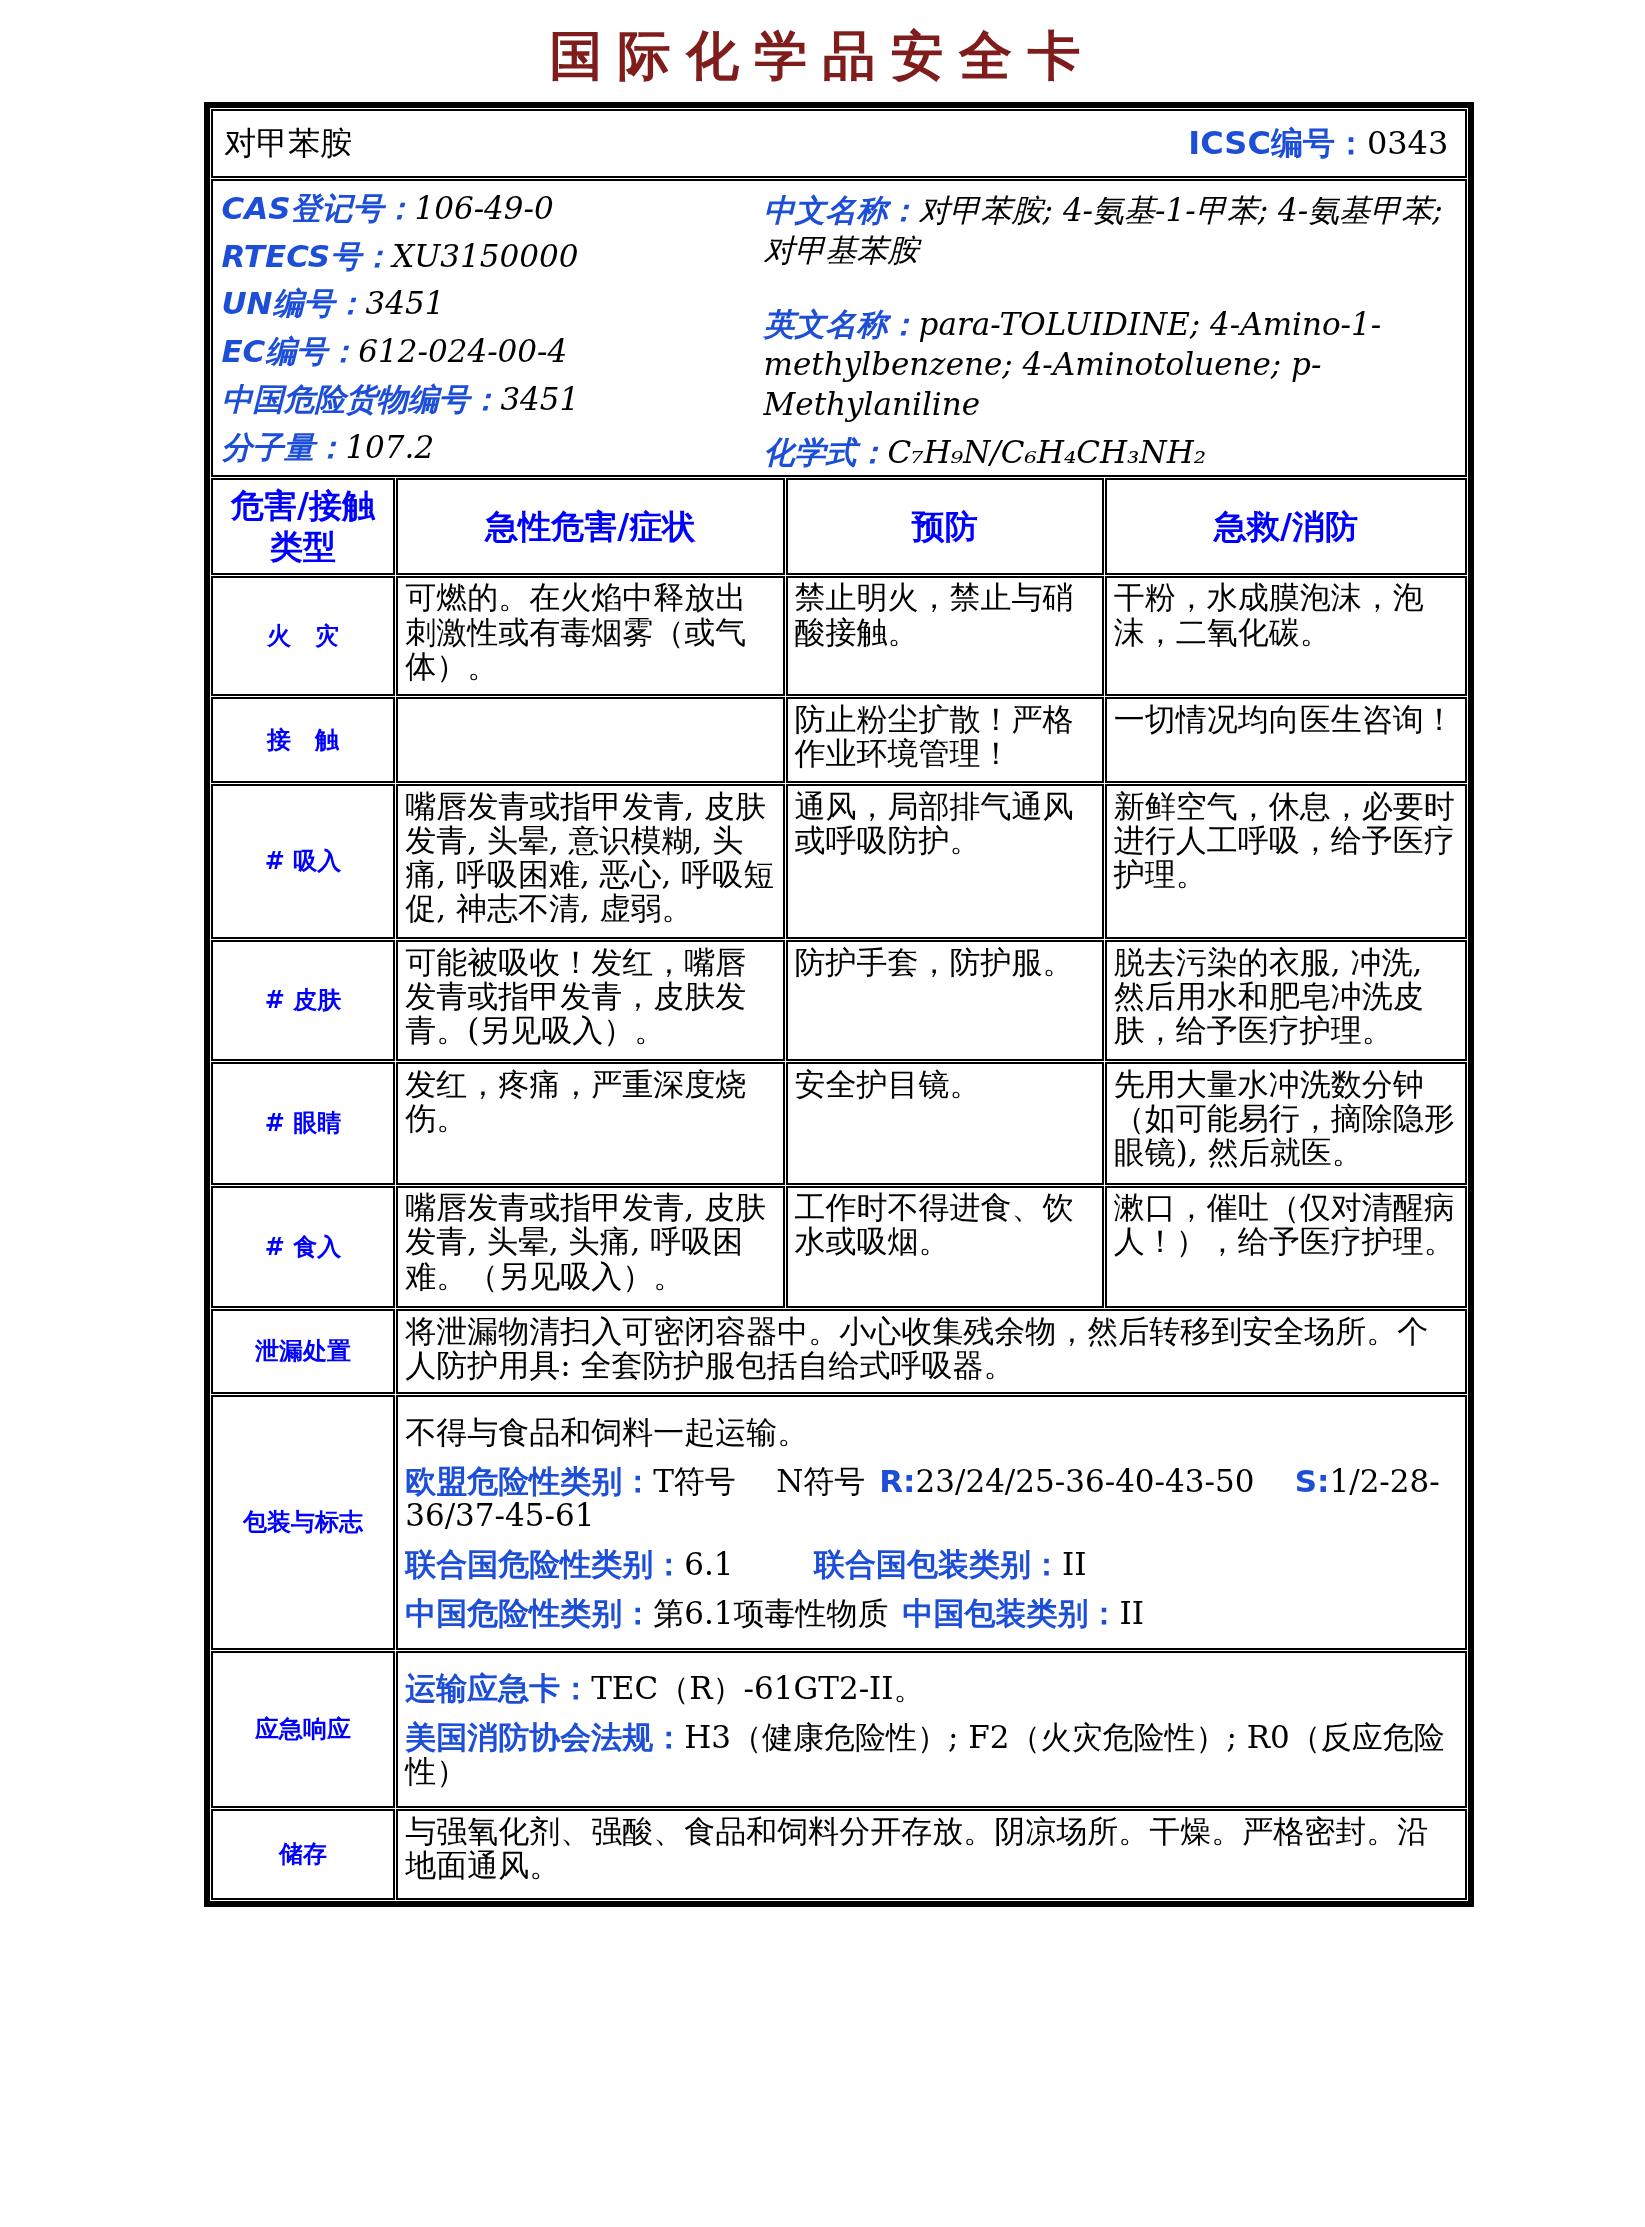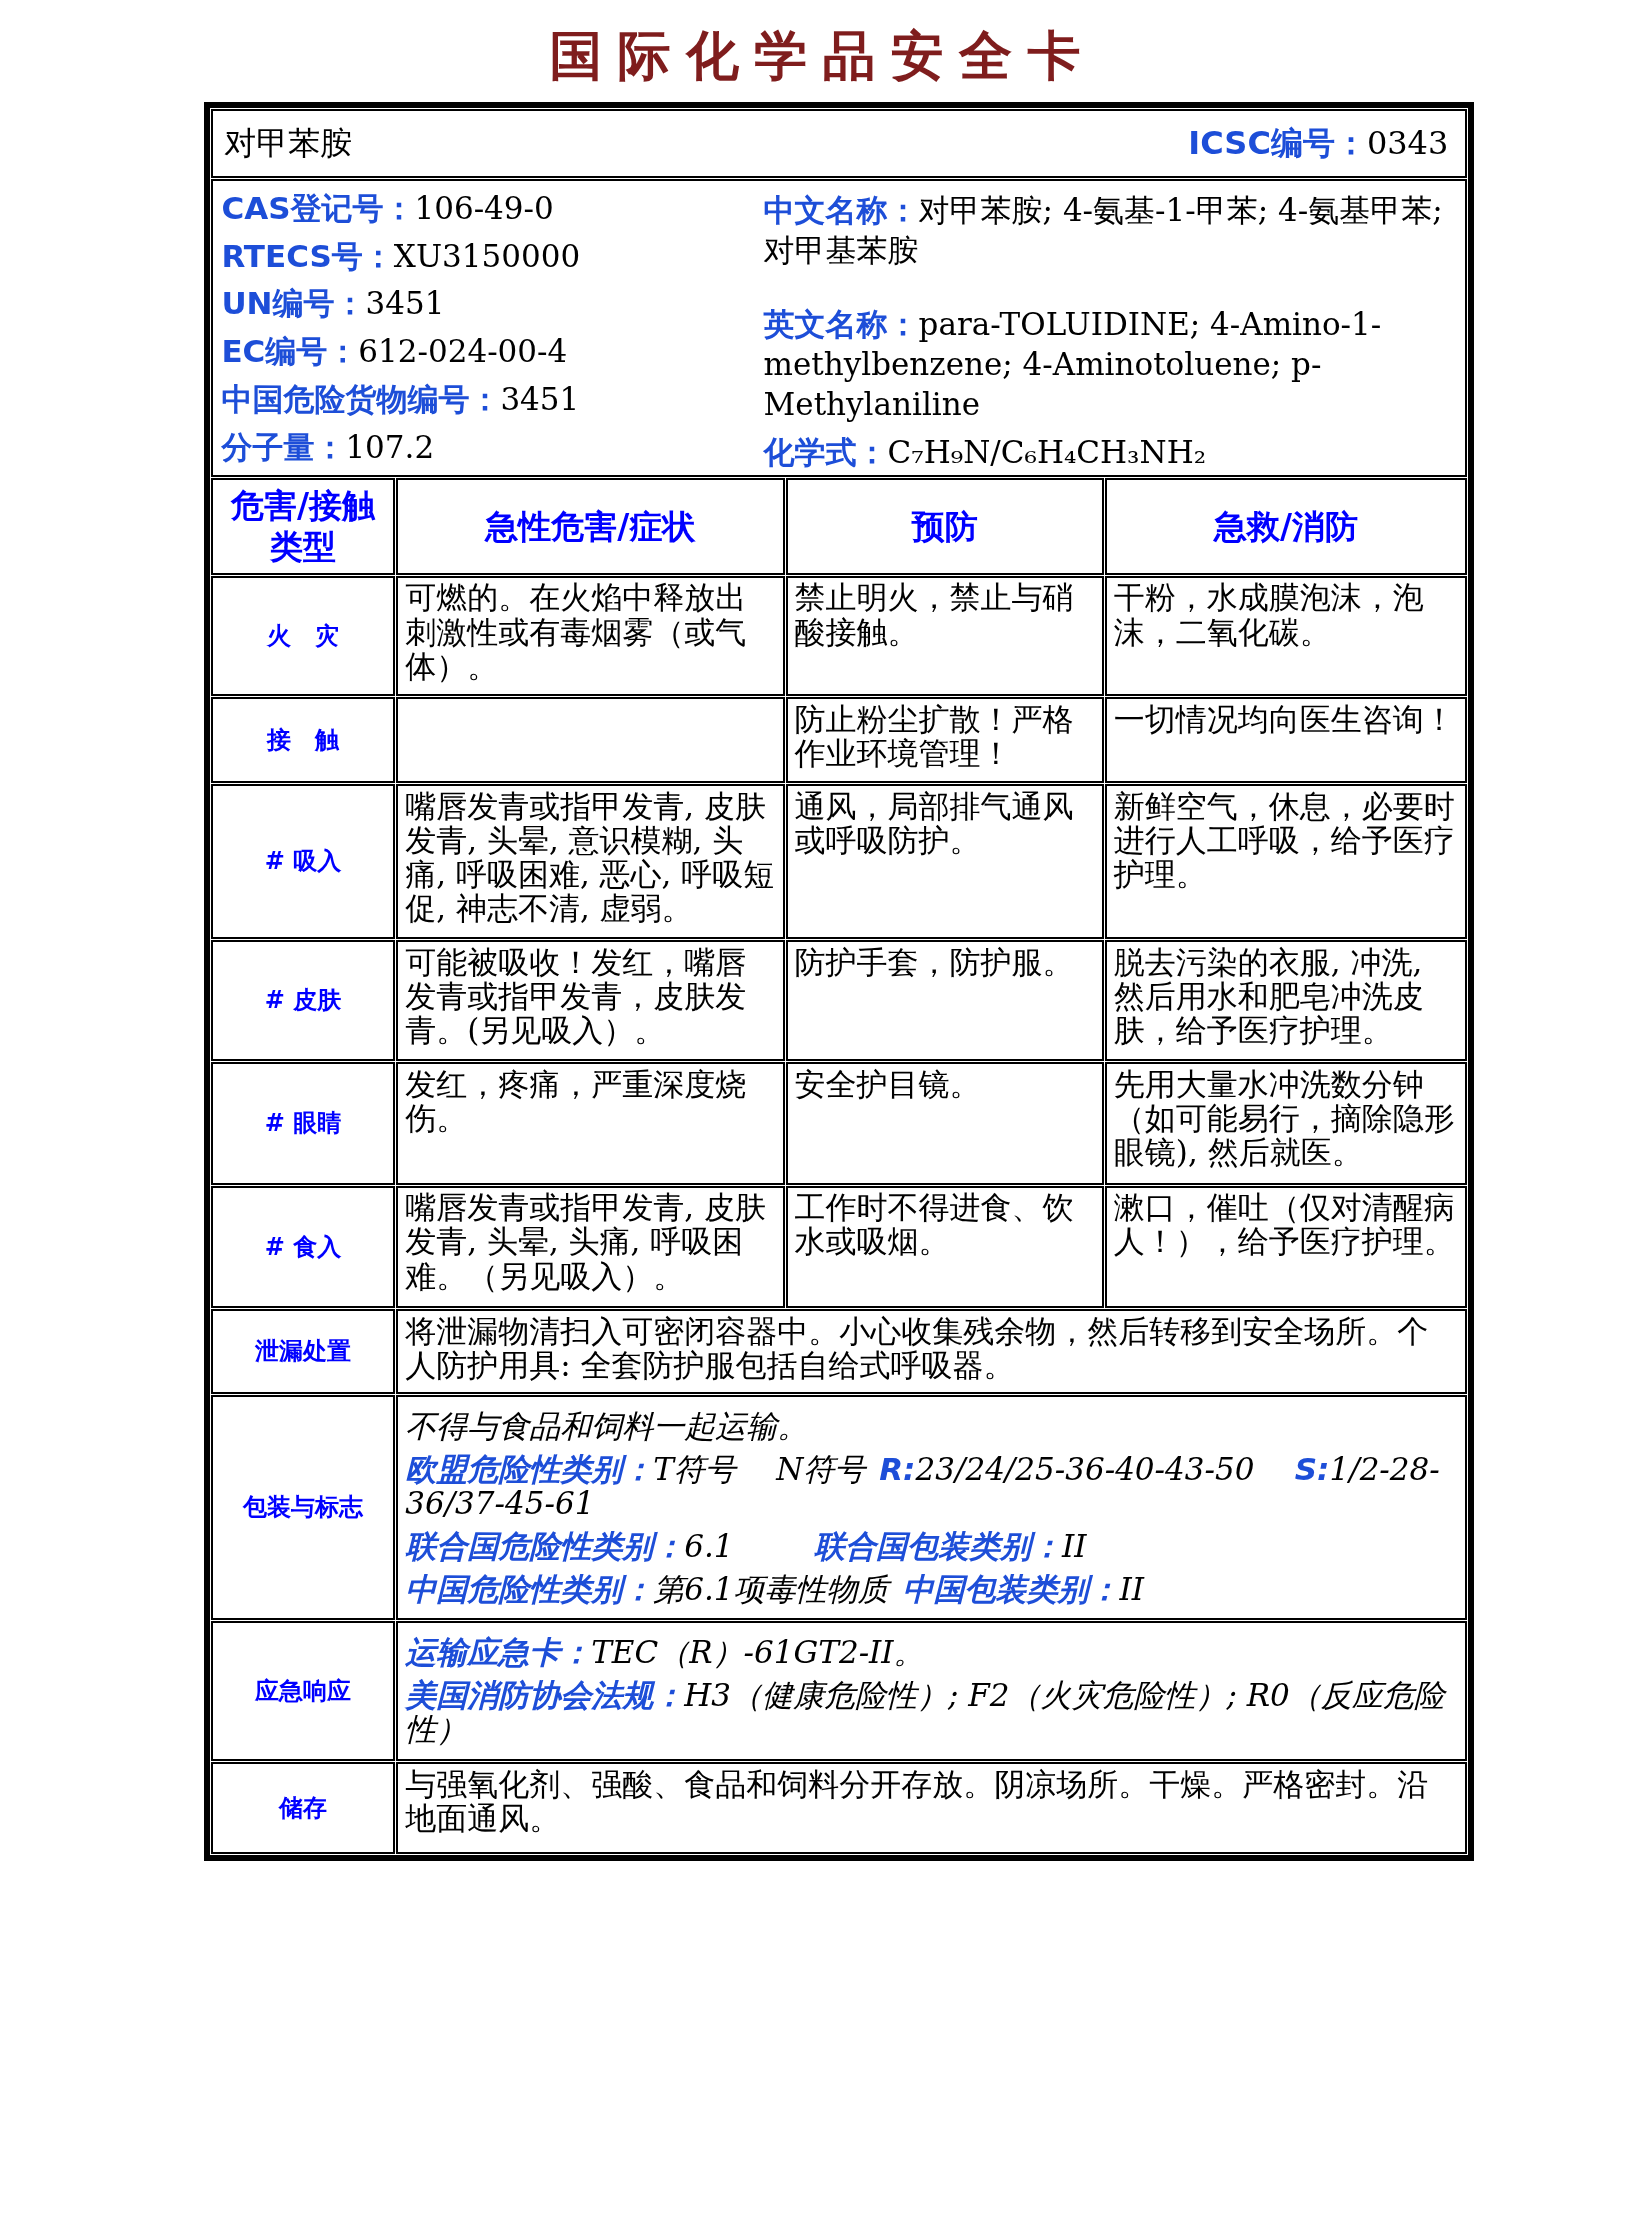--- a/index.html
+++ b/index.html
@@ -47,21 +47,21 @@
     font-weight: bold;
     font-family: "DejaVu Sans", "Liberation Sans", sans-serif;
   }
   .v { color: #000000; }
   
   tr.r-name td { height: 60px; vertical-align: middle; }
   .name-flex { display: flex; justify-content: space-between; align-items: center; padding: 0 9.7px 0 4.2px; }
   .subname { font-size: 32px; }
   .icsc { font-size: 32px; white-space: nowrap; }
   
-  tr.r-info td { height: 271px; }
+  tr.r-info td { height: 271px; font-style: italic; }
   .info-flex { display: flex; height: 100%; }
   .ids {
     width: 514px; flex-shrink: 0;
     display: flex; flex-direction: column; justify-content: space-between;
     padding: 7px 0 8.3px 1.4px;
   }
   .id-line { white-space: nowrap; font-size: 31px; }
   .names { flex: 1; padding: 7px 2.8px 0 4.2px; line-height: 1.28; margin-left: 24px; }
   .cnp { margin-bottom: 35px; }
   .enp { margin-bottom: 8.3px; }
@@ -91,21 +91,21 @@
   tr.r-expl  td { height: 73px; }
   tr.r-cont  td { height: 76px; }
   tr.r-inh   td { height: 146px; }
   tr.r-skin  td { height: 111px; }
   tr.r-eye   td { height: 113px; }
   tr.r-ing   td { height: 113px; }
   tr.r-spill td { height: 75px; }
   tr.r-pack  td { height: 212px; }
   tr.r-emer  td { height: 131px; }
   tr.r-stor  td { height: 82px; }
-  .pk-line { margin: 9px 0; font-style: italic; }
+  .pk-line { margin: 15px 0; }
   .sp-s { margin-left: 0.45em; }
   .sp-m { margin-left: 1.3em; }
   .sp-l { margin-left: 2.6em; }
 </style>
 </head>
 <body>
 
 <div class="page">
 
   <div class="title">国际化学品安全卡</div>

